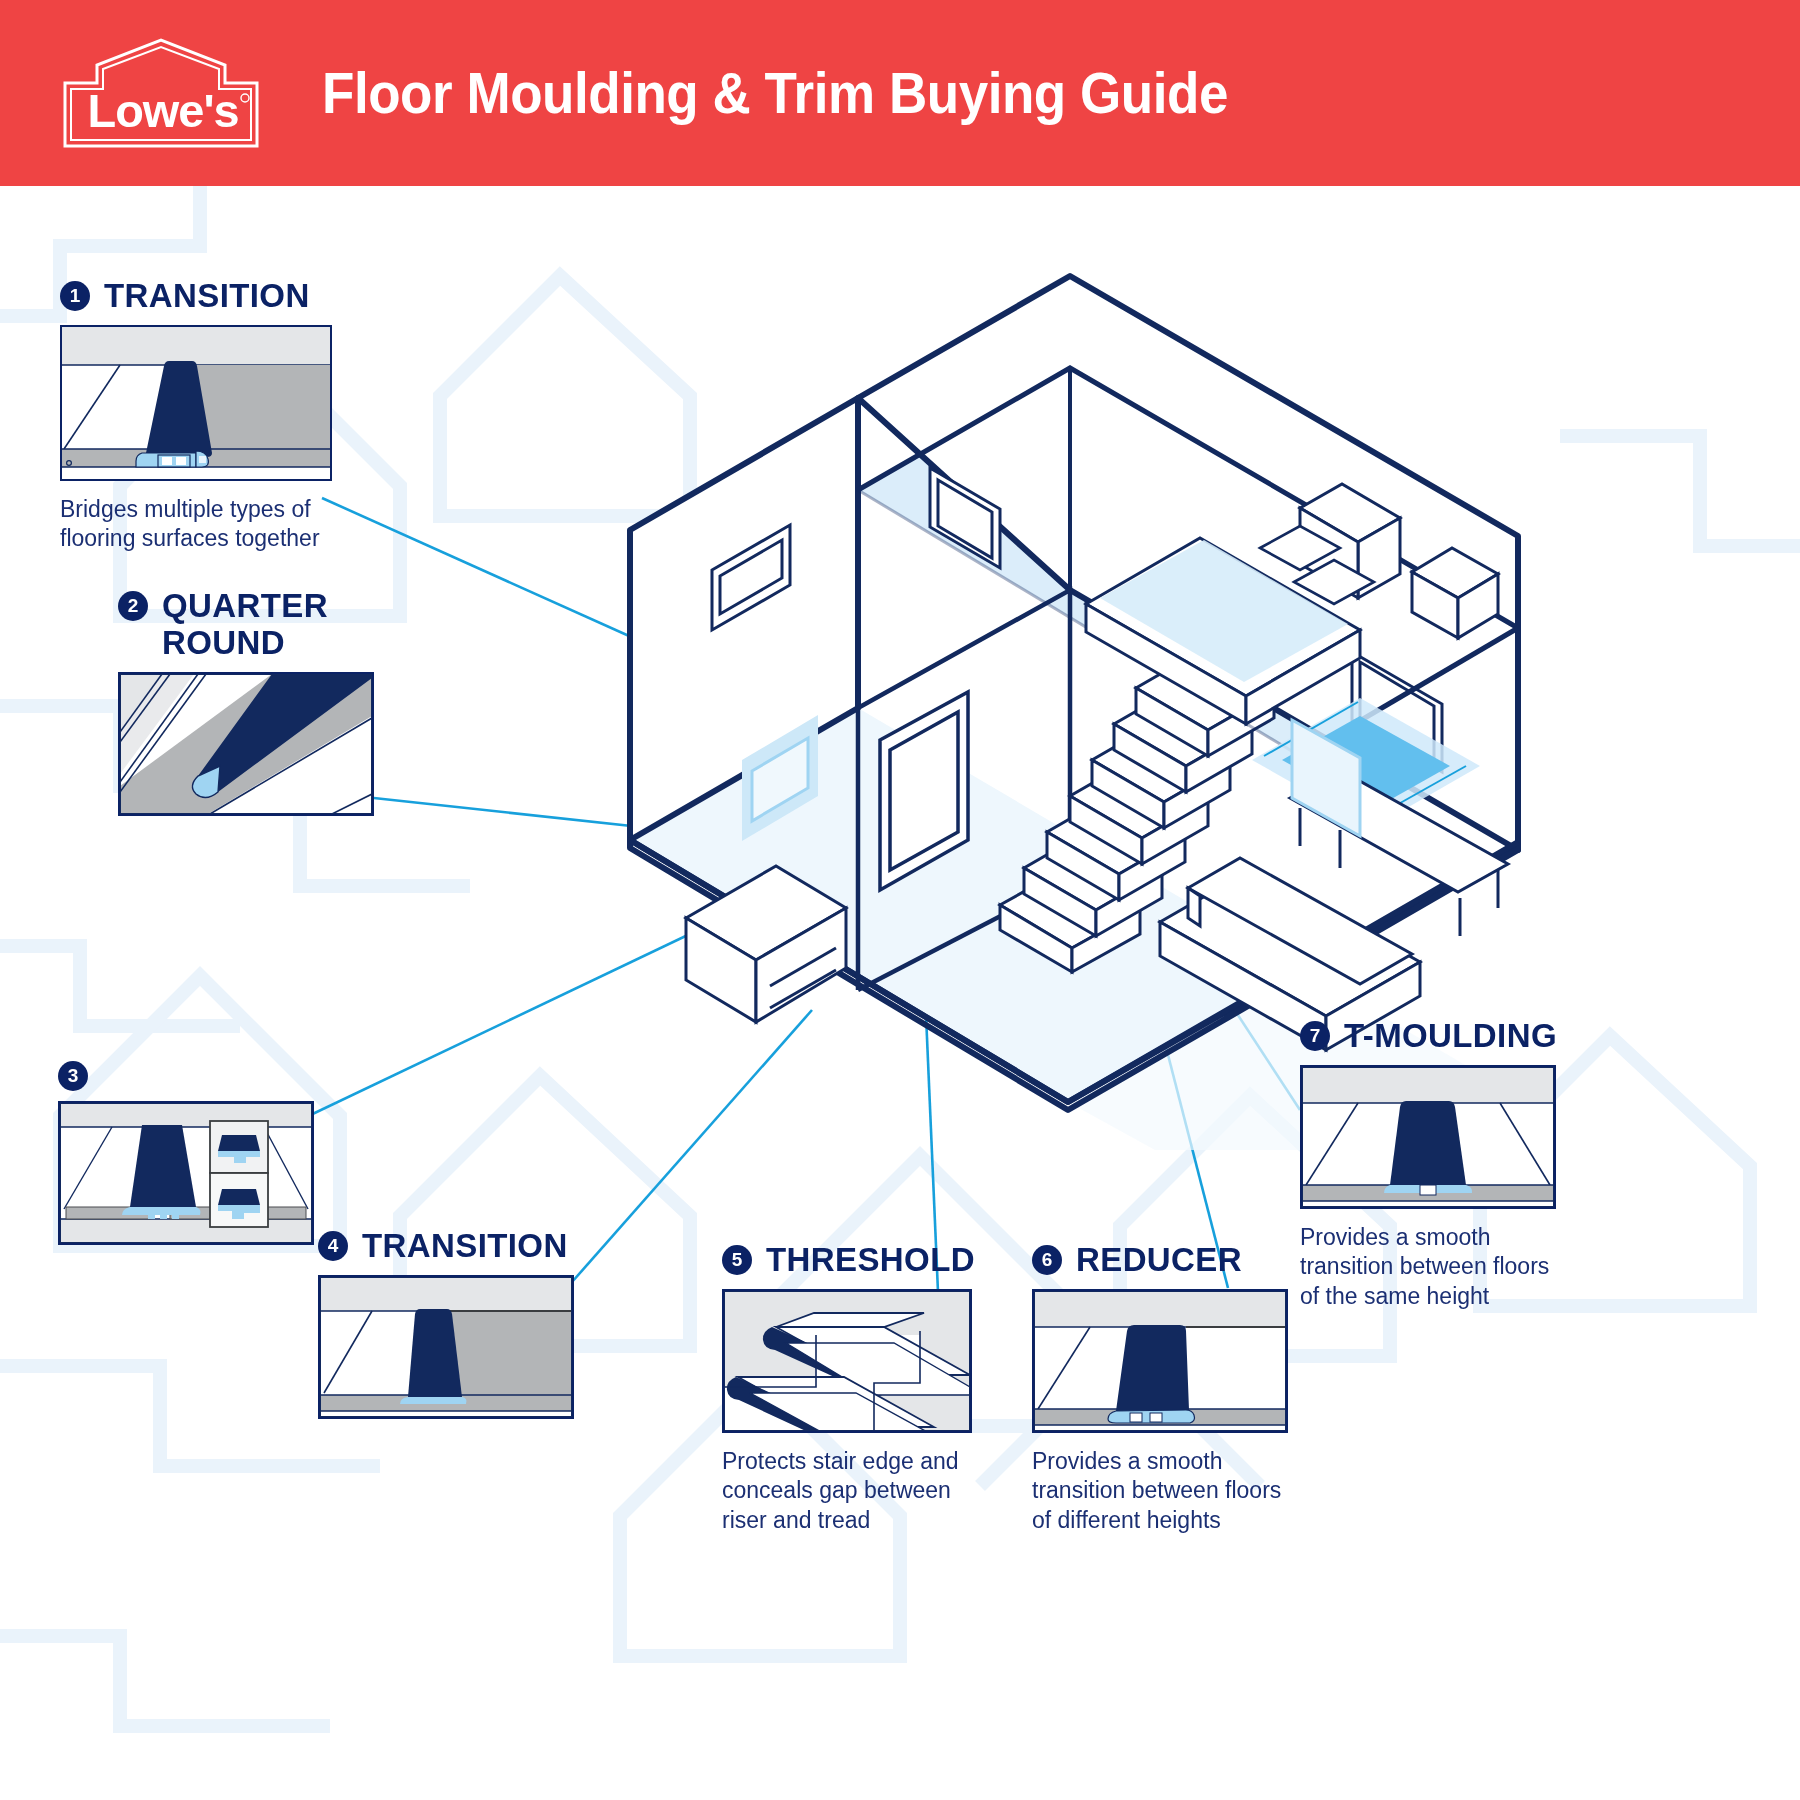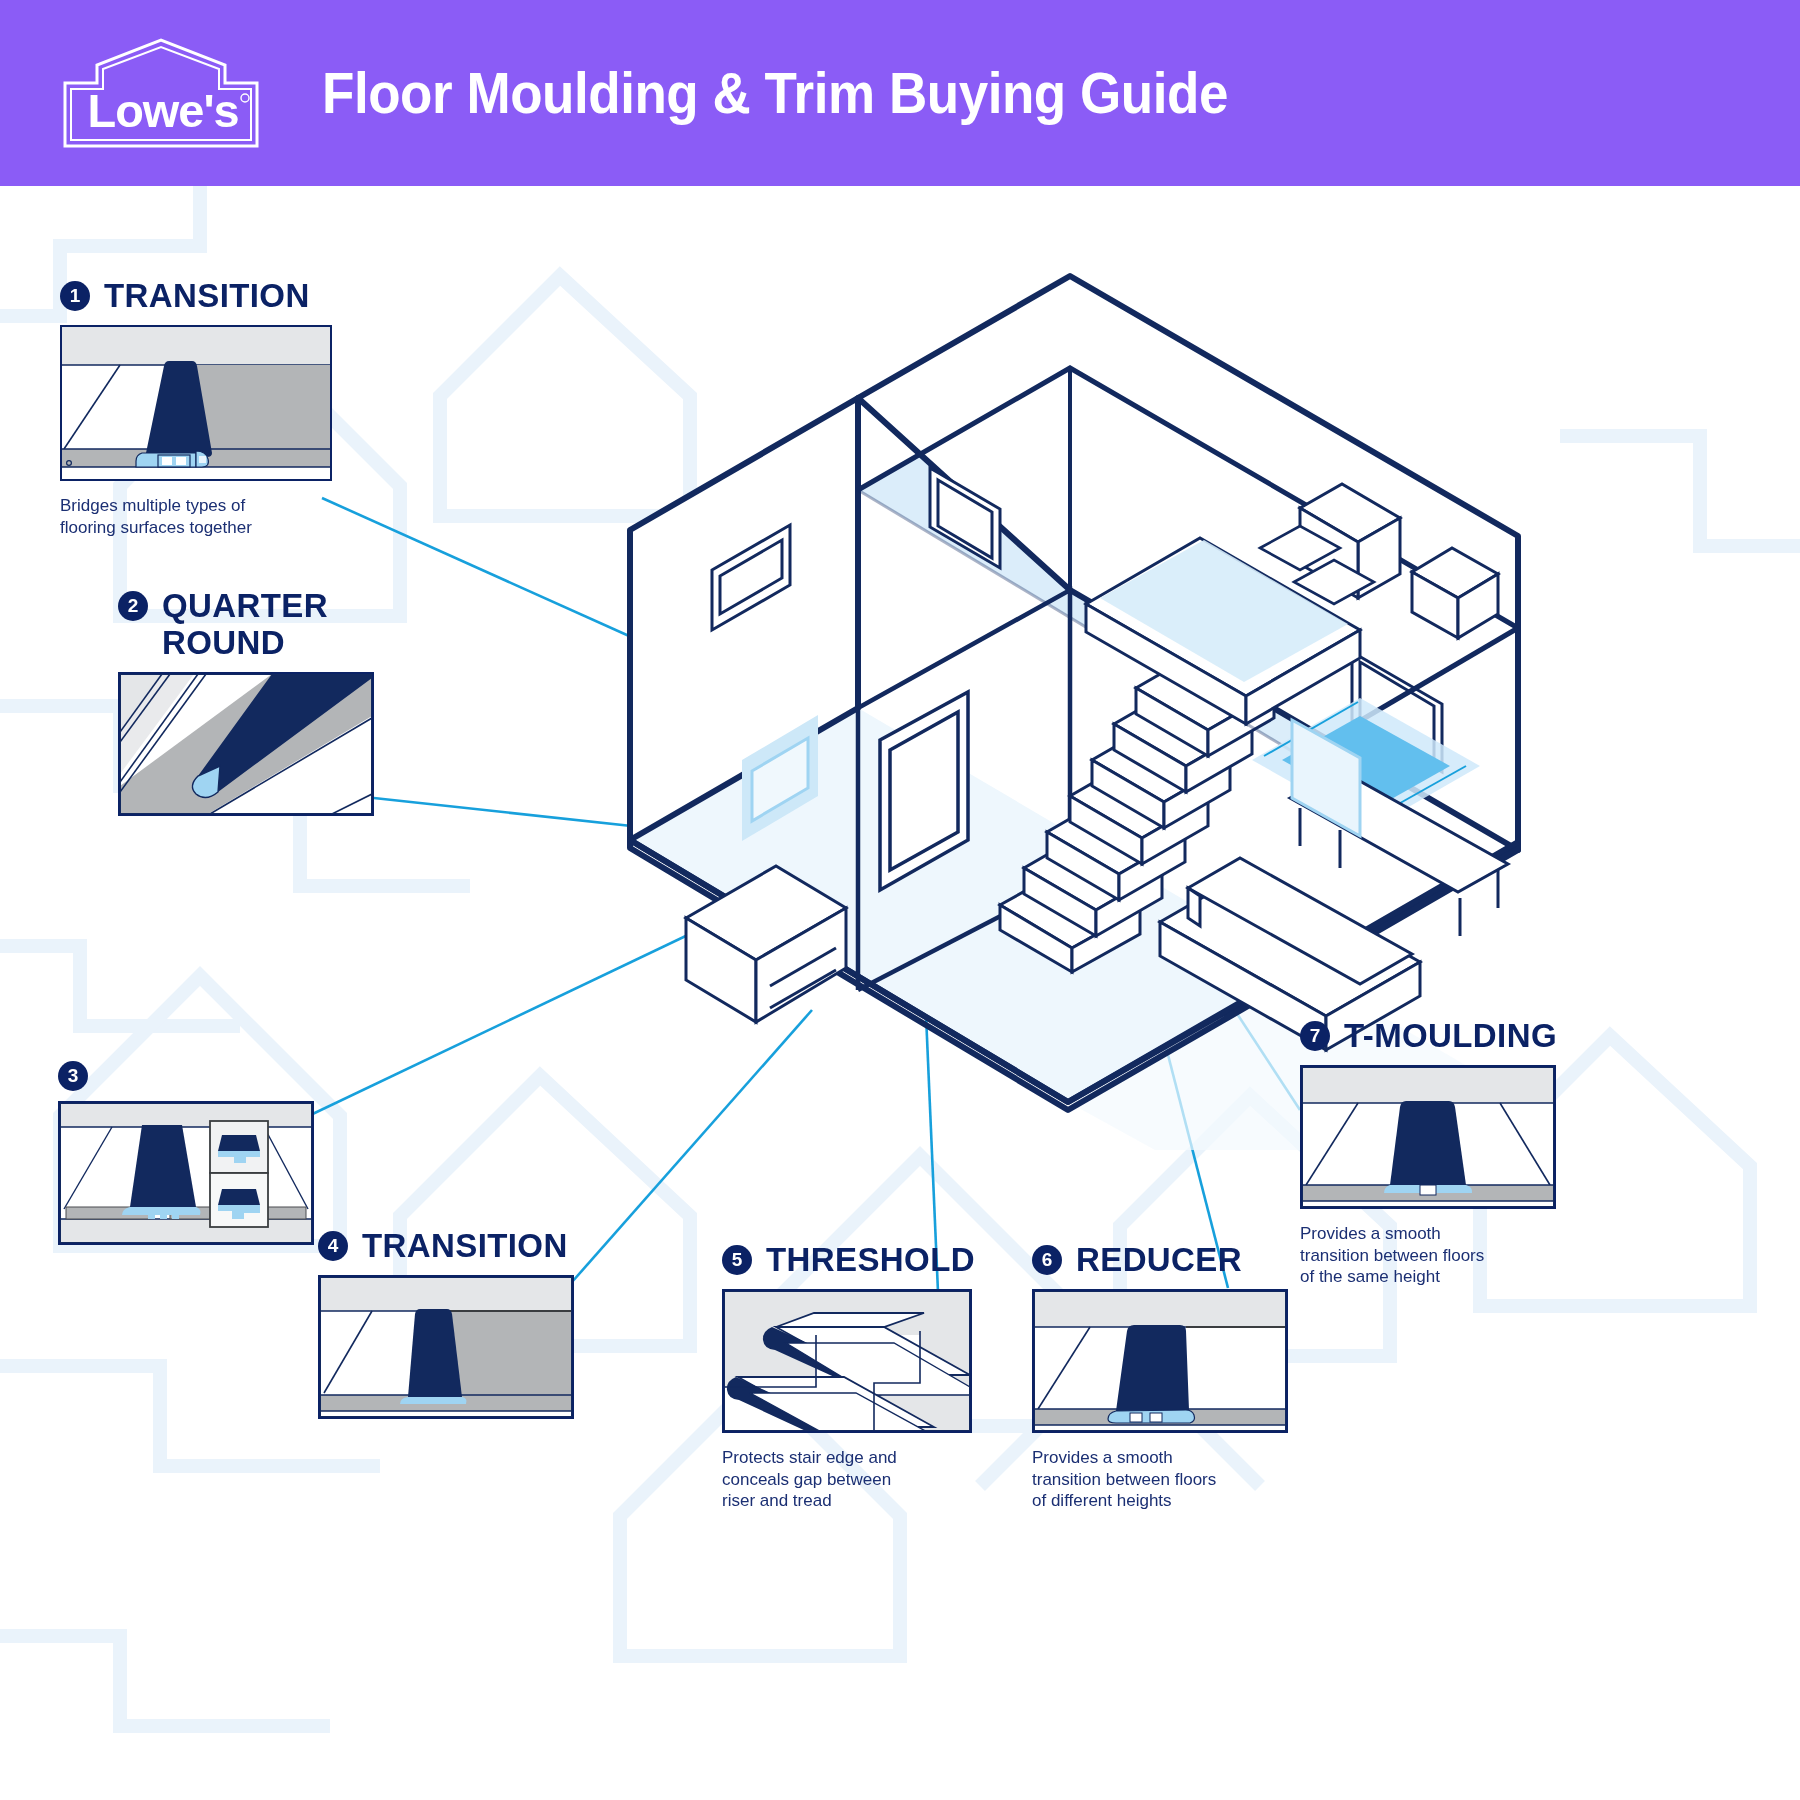--- a/index.html
+++ b/index.html
@@ -7,21 +7,21 @@
     width:1800px;height:1800px;position:relative;overflow:hidden;
     background:#ffffff;
     font-family:"Liberation Sans", sans-serif;
     color:#11296b;
   }
   #stage{position:absolute;inset:0;width:1800px;height:1800px;}
 
   
   .header{
     position:absolute;left:0;top:0;width:1800px;height:186px;
-    background:#8b5cf6;
+    background:#ef4444;
   }
   .logo-box{
     position:absolute;left:55px;top:36px;width:212px;height:117px;
   }
   .logo-svg{display:block;width:212px;height:117px;}
   .header-title{
     position:absolute;left:322px;top:60px;
     font-size:57px;font-weight:bold;color:#ffffff;
     letter-spacing:-0.5px;
     font-family:"Liberation Sans", sans-serif;
@@ -47,21 +47,21 @@
     font-size:19px;font-weight:bold;line-height:30px;text-align:center;
     margin-top:3px;
     font-family:"Liberation Sans", sans-serif;
   }
   .co-title{
     font-size:33px;font-weight:bold;color:#0b2265;letter-spacing:0.4px;
     line-height:1.12;white-space:pre-line;
   }
   .co-fig{display:block;border:2px solid #0b2265;background:#ffffff;}
   .co-cap{
-    margin-top:14px;font-size:17px;line-height:1.28;color:#1b2f73;
+    margin-top:14px;font-size:23px;line-height:1.28;color:#1b2f73;
     white-space:pre-line;font-weight:normal;
   }
 </style>
 </head>
 <body>
 
 <div id="stage">
 
   <svg class="bg-pattern" viewBox="0 0 1800 1614">
     <g fill="none" stroke="#eaf3fb" stroke-width="14">

